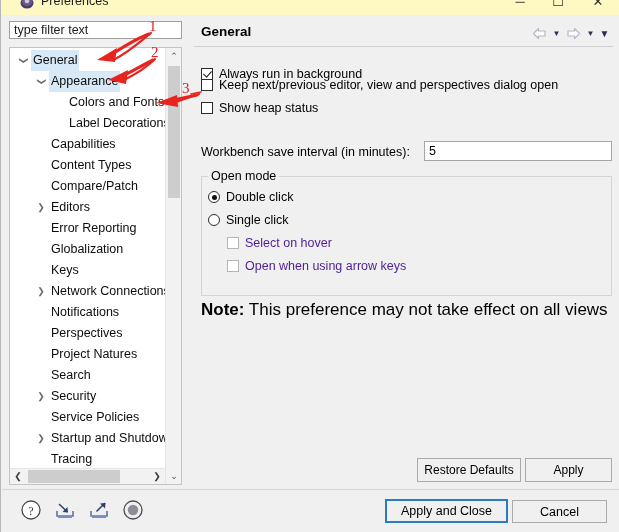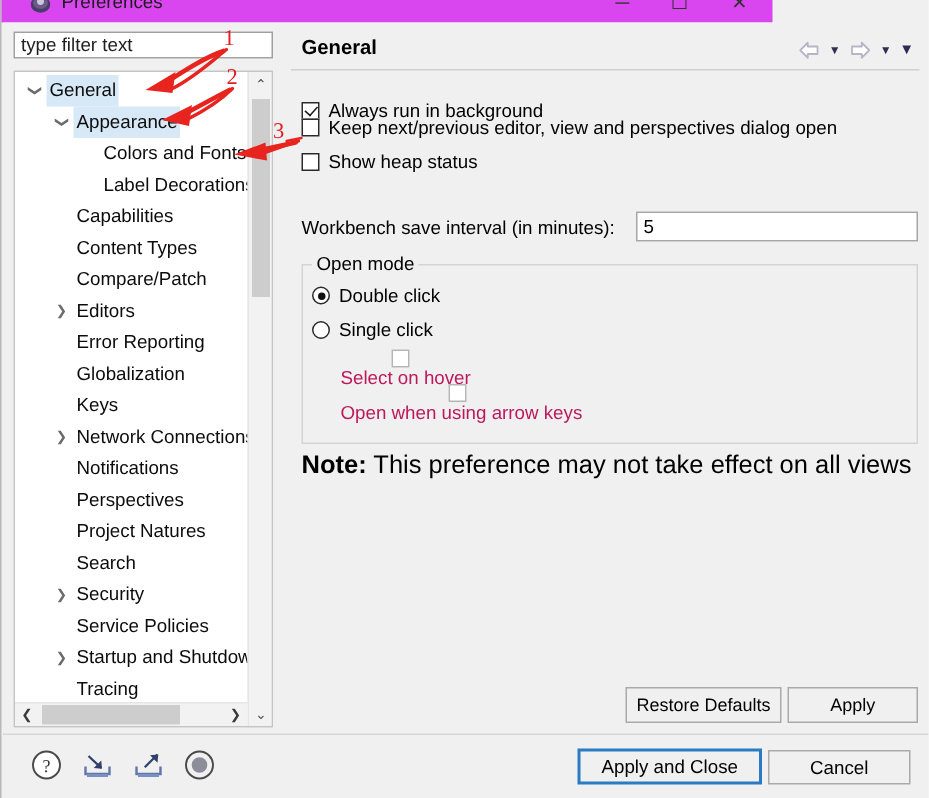--- a/index.html
+++ b/index.html
@@ -23,22 +23,22 @@
     left: 0; top: 0;
     width: 619px; height: 532px;
     background: #f0f0f0;
     border-left: 1px solid #b8b8b8;
   }
 
   
   #titlebar {
     position: absolute;
     left: 0; top: 0;
-    width: 514px; height: 15px;
-    background: #d946ef;
+    width: 619px; height: 15px;
+    background: #fef9c3;
     overflow: hidden;
   }
   #title-icon {
     position: absolute;
     left: 18px; top: -6px;
     width: 16px; height: 16px;
   }
   #title-text {
     position: absolute;
     left: 40px; top: -6px;
@@ -244,21 +244,21 @@
   }
   .chkbox.checked::after {
     content: "";
     position: absolute;
     left: 3px; top: 0px;
     width: 4px; height: 7px;
     border: solid #1a1a1a;
     border-width: 0 1.6px 1.6px 0;
     transform: rotate(42deg);
   }
-  .chk-row.disabled { color: #be185d; flex-direction: column; }
+  .chk-row.disabled { color: #4c1d95; }
   .chk-row.disabled .chkbox { border-color: #b5b5b5; }
 
   .radio-row {
     position: absolute;
     height: 20px;
     display: flex;
     align-items: center;
     white-space: nowrap;
     cursor: default;
   }

